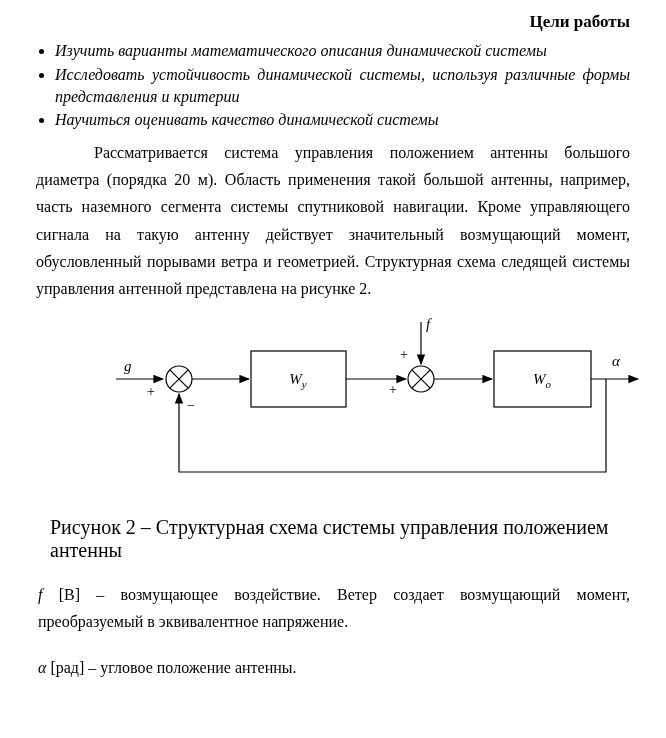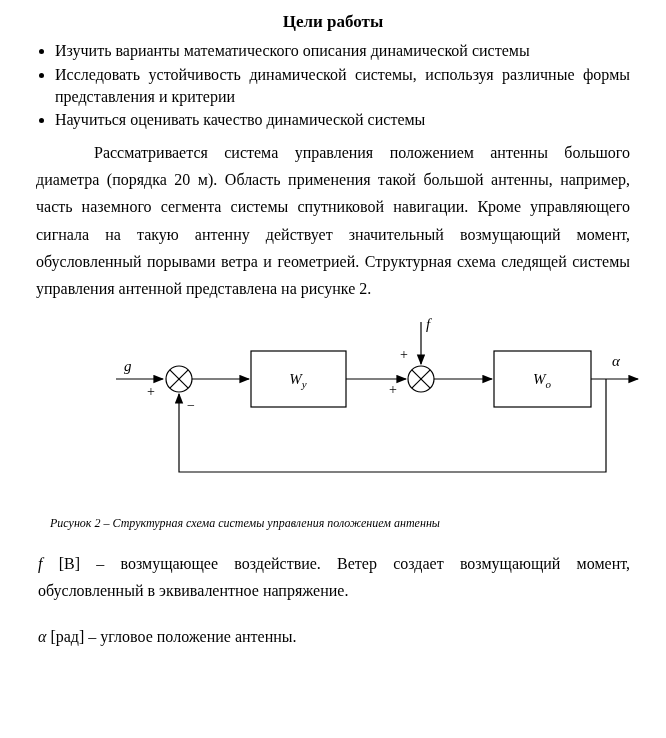--- a/index.html
+++ b/index.html
@@ -12,33 +12,34 @@
   .page {
     width: 666px;
     min-height: 738px;
     box-sizing: border-box;
     padding: 8px 36px 16px 36px;
     background: #ffffff;
   }
   .section-title {
     font-size: 17px;
     font-weight: bold;
-    text-align: center;
+    text-align: right;
     margin: 4px 0 8px 0;
   }
   .goals-list {
     margin: 0 0 8px 0;
     padding-left: 19px;
     list-style: disc outside;
   }
   .goals-list li {
     font-size: 16px;
     line-height: 1.36;
     text-align: justify;
     margin: 0 0 2px 0;
+    font-style: italic;
   }
   .body-paragraph {
     font-size: 16px;
     line-height: 1.7;
     text-align: justify;
     text-indent: 58px;
     margin: 2px 0 0 0;
   }
   .diagram-wrap {
     margin: 12px 0 0 0;
@@ -67,23 +68,22 @@
     text-anchor: middle;
   }
   .diagram .sub {
     font-size: 11px;
   }
   .diagram .sign {
     font-size: 14px;
     font-style: normal;
   }
   .figure-caption {
-    font-size: 12px;
+    font-size: 20px;
     margin: 18px 0 0 14px;
-    font-style: italic;
   }
   .definition {
     font-size: 16px;
     line-height: 1.65;
     text-align: justify;
     margin: 20px 0 0 2px;
   }
   .definition .sym {
     font-style: italic;
   }
@@ -156,21 +156,21 @@
       <polyline points="570,65 570,158 143,158 143,80" marker-end="url(#arr)"></polyline>
     </svg>
   </div>
 
   <p class="figure-caption">Рисунок 2 – Структурная схема системы управления положением антенны</p>
 
 
   <p class="definition">
     <span class="sym">f</span>
     <span>[В]</span>
-    <span>– возмущающее воздействие. Ветер создает возмущающий момент, обусловленный в эквивалентное напряжение.</span>
+    <span>– возмущающее воздействие. Ветер создает возмущающий момент, преобразуемый в эквивалентное напряжение.</span>
   </p>
 
   <p class="definition">
     <span class="sym">α</span>
     <span>[рад]</span>
     <span>– угловое положение антенны.</span>
   </p>
 
 </div>
 

